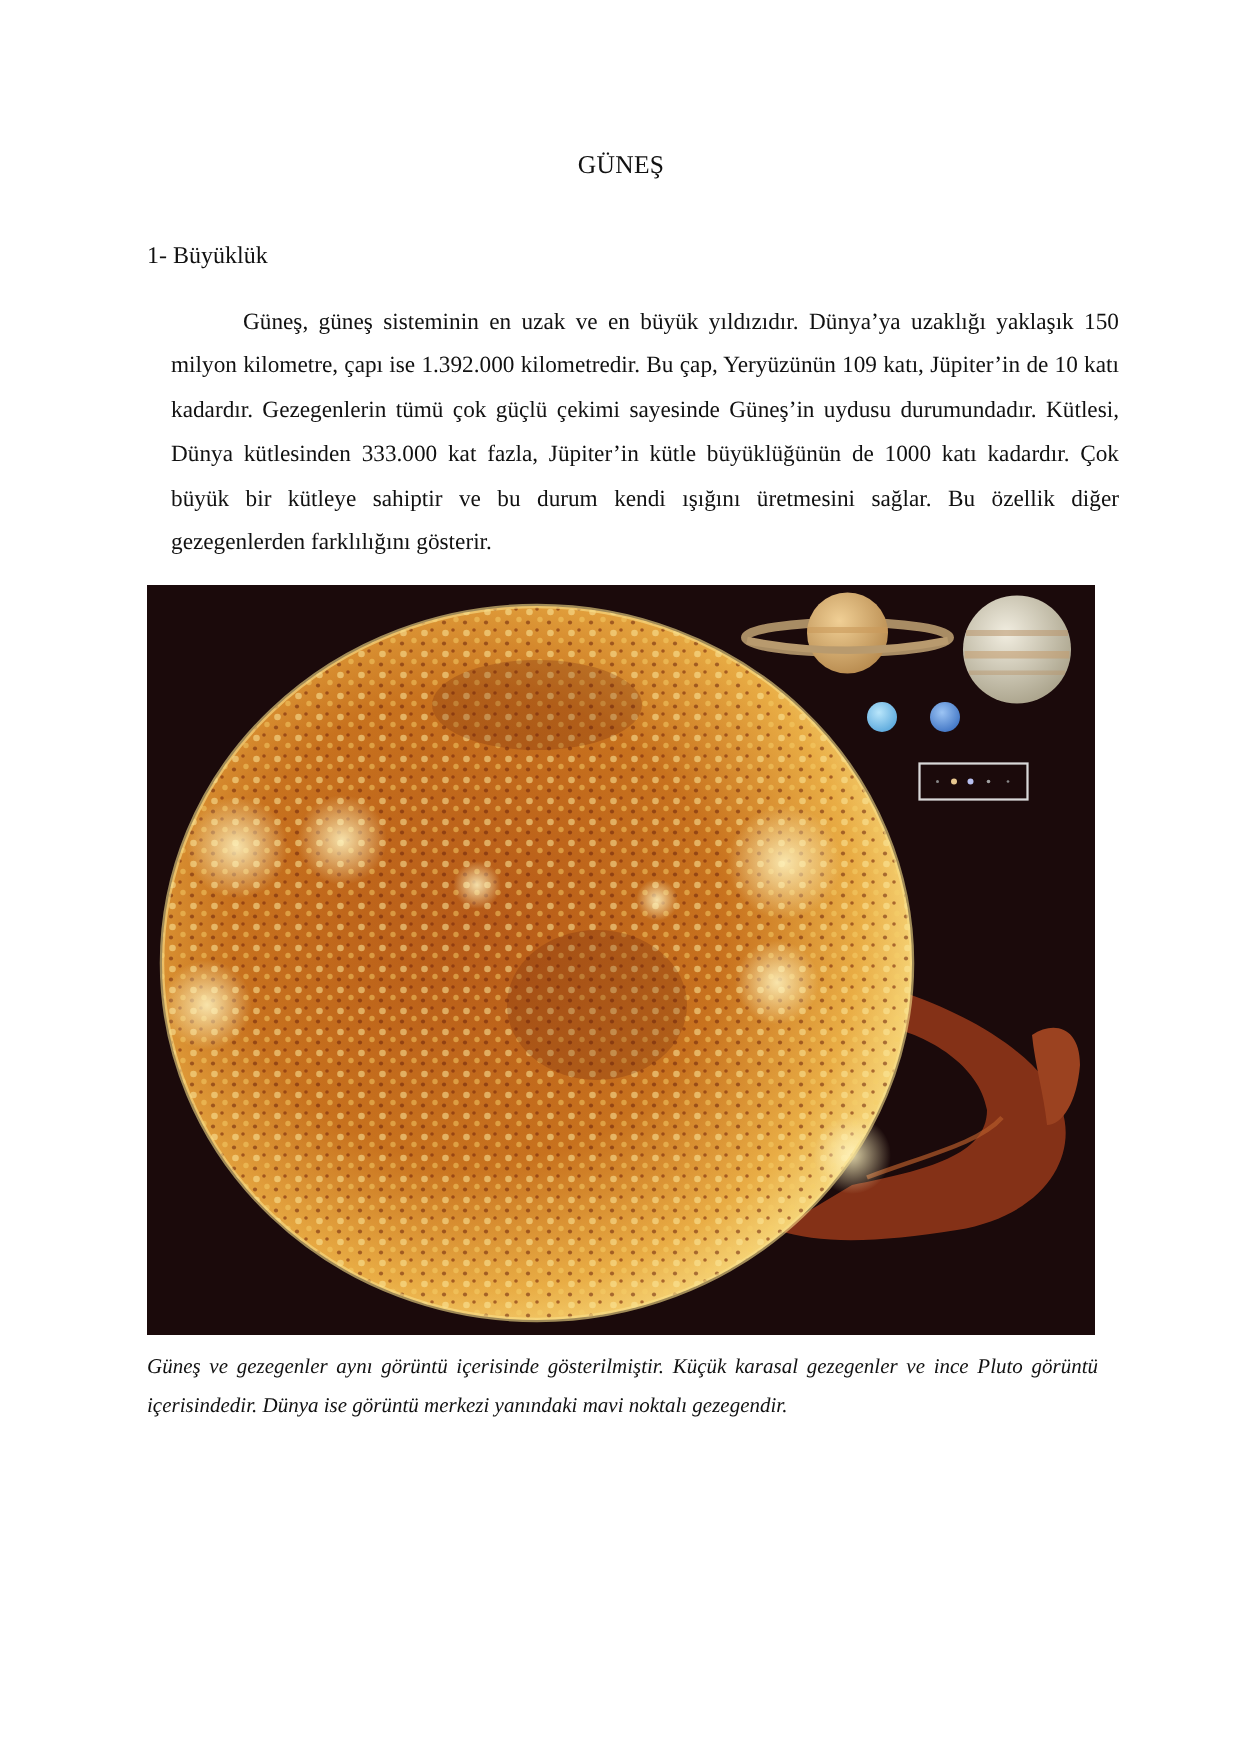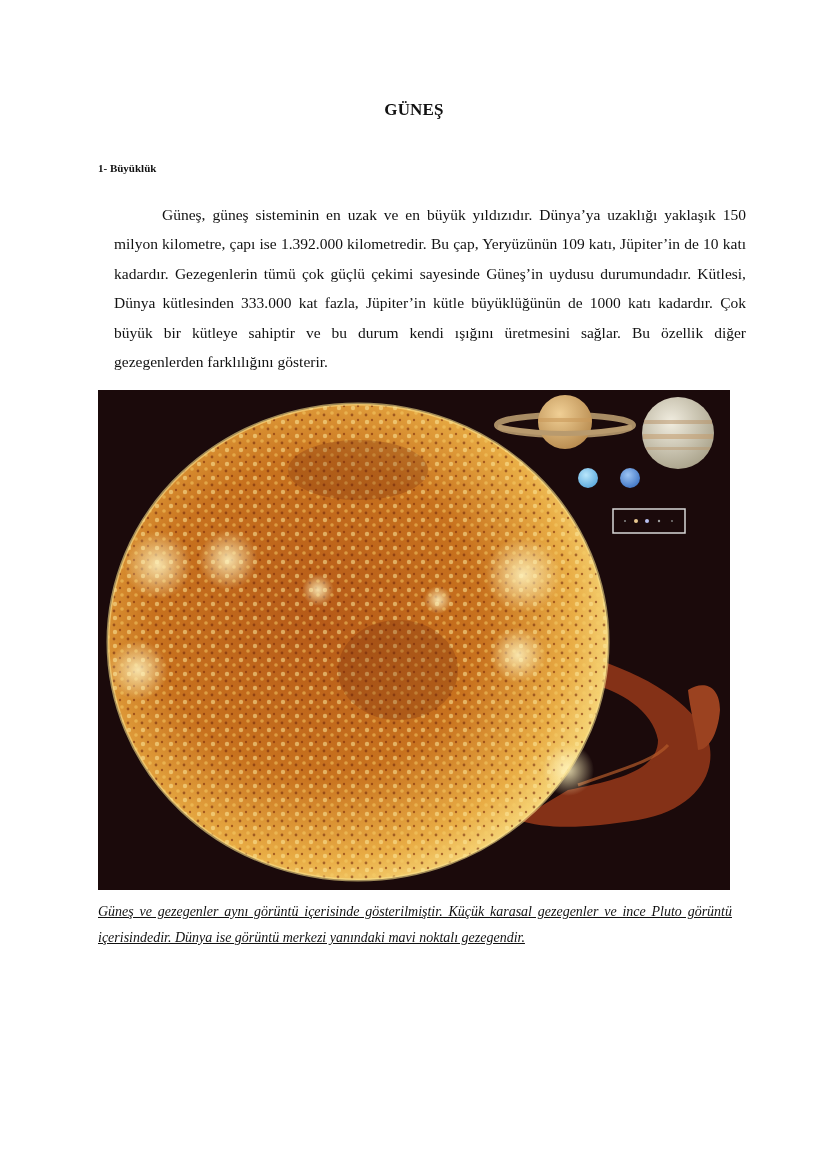--- a/index.html
+++ b/index.html
@@ -14,30 +14,30 @@
       overflow: hidden;
       font-family: "Liberation Serif", "DejaVu Serif", serif;
       color: #111111;
     }
     .page-title {
       position: absolute;
       top: 100px;
       left: 0;
       width: 828px;
       text-align: center;
-      font-weight: bold;
+      font-weight: normal;
       font-size: 17px;
       letter-spacing: 0.2px;
     }
     .section-heading {
       position: absolute;
       top: 162px;
       left: 98px;
-      font-weight: bold;
-      font-size: 11px;
+      font-weight: normal;
+      font-size: 16px;
     }
     .body-para {
       position: absolute;
       top: 184px;
       left: 98px;
       width: 632px;
       font-size: 15.5px;
       line-height: 29.4px;
       text-align: justify;
       text-indent: 48px;
@@ -58,21 +58,20 @@
     .caption {
       position: absolute;
       top: 899px;
       left: 98px;
       width: 634px;
       font-style: italic;
       font-size: 14px;
       line-height: 26px;
       text-align: justify;
       margin: 0;
-      text-decoration: underline;
     }
   </style>
 </head>
 <body>
 
 <div>
 
   <div class="page-title">GÜNEŞ</div>
 
   <div class="section-heading">1- Büyüklük</div>

